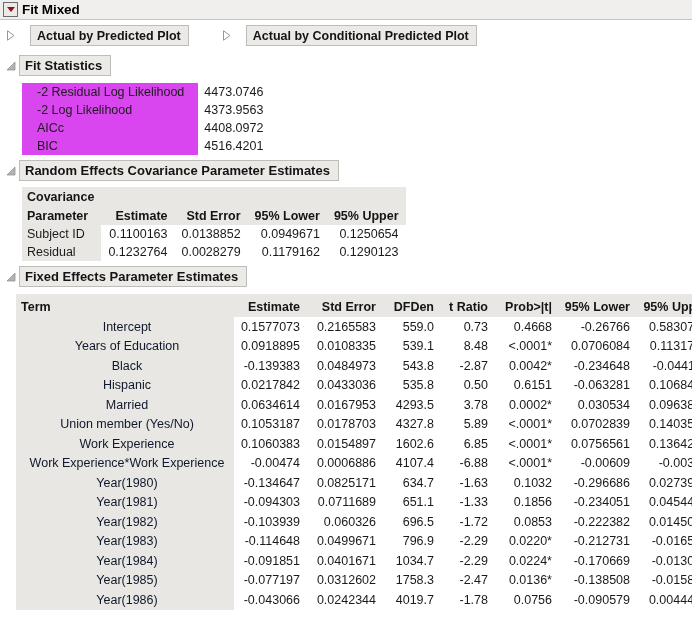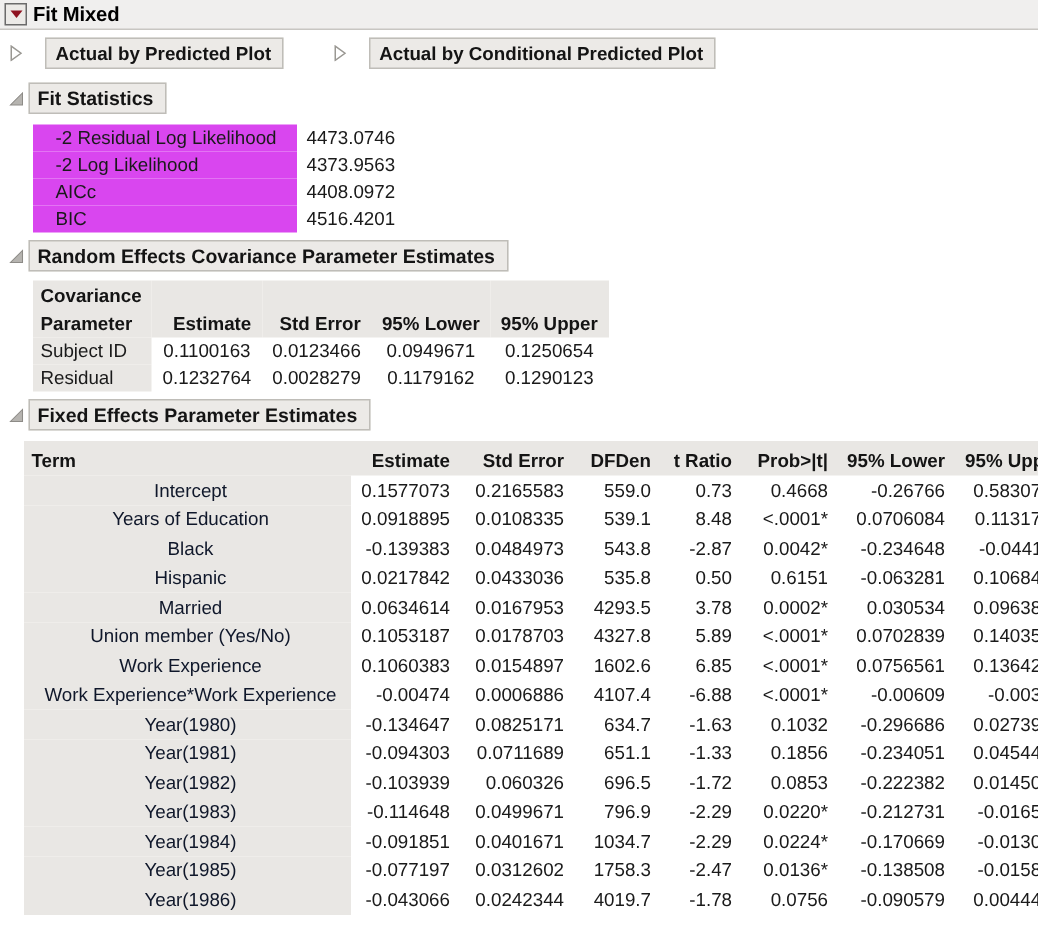--- a/index.html
+++ b/index.html
@@ -139,21 +139,21 @@
     padding: 0 7px 2px 7px;
     height: 17px;
     white-space: nowrap;
     vertical-align: bottom;
   }
   .covtable th.left { text-align: left; padding-left: 5px; margin-left: 16px; }
   .covtable td {
     font-size: 12.5px;
     height: 18px;
     padding: 0 7px 0 7px;
-    text-align: center;
+    text-align: right;
     white-space: nowrap;
   }
   .covtable td.rowlabel {
     background: #e9e7e4;
     text-align: left;
     padding-left: 5px;
     padding-right: 14px;
   }
 
   
@@ -288,21 +288,21 @@
       <th>Estimate</th>
       <th>Std Error</th>
       <th>95% Lower</th>
       <th>95% Upper</th>
     </tr>
   </thead>
   <tbody>
     <tr>
       <td class="rowlabel">Subject ID</td>
       <td>0.1100163</td>
-      <td>0.0123466</td>
+      <td>0.0138852</td>
       <td>0.0949671</td>
       <td>0.1250654</td>
     </tr>
     <tr>
       <td class="rowlabel">Residual</td>
       <td>0.1232764</td>
       <td>0.0028279</td>
       <td>0.1179162</td>
       <td>0.1290123</td>
     </tr>

